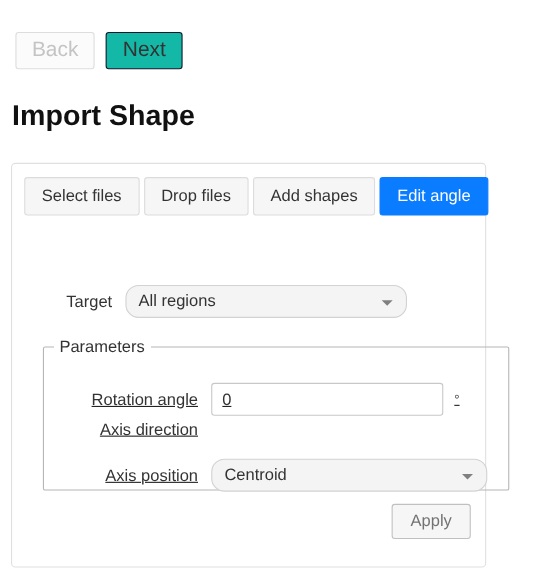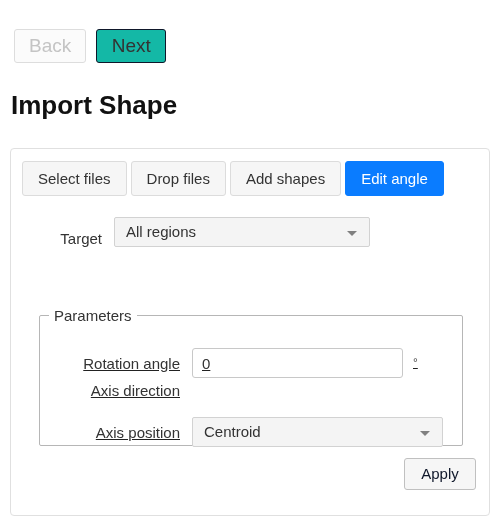--- a/index.html
+++ b/index.html
@@ -57,21 +57,21 @@
     letter-spacing: 0px;
     color: #111111;
     margin: 0;
   }
 
   
   .panel {
     position: absolute;
     left: 10px;
     top: 148px;
-    width: 480px;
+    width: 432px;
     height: 368px;
     box-sizing: border-box;
     background: #ffffff;
     border: 1px solid #e0e0e0;
     border-radius: 4px;
   }
 
   
   .tab-bar {
     position: absolute;
@@ -96,42 +96,43 @@
   .tab.active {
     background: #0a7cff;
     border-color: #0a7cff;
     color: #ffffff;
   }
 
   
   .form-row {
     position: absolute;
     display: flex;
-    align-items: flex-end;
+    align-items: center;
+    margin-top: 42px;
   }
   .row-target { left: 11px; top: 68px; }
   .row-type   { left: 11px; top: 103px; }
 
   .field-label {
     width: 92px;
     text-align: right;
     padding-right: 12px;
     font-size: 15px;
     color: #333333;
     box-sizing: border-box;
   }
 
   .select {
     position: relative;
     box-sizing: border-box;
     width: 256px;
     height: 30px;
     background: #f4f4f4;
     border: 1px solid #d2d2d2;
-    border-radius: 2px;
+    border-radius: 12px;
     font-size: 15px;
     color: #333333;
     cursor: pointer;
   }
   .select .select-value {
     position: absolute;
     left: 11px;
     top: 0;
     line-height: 28px;
   }
@@ -214,21 +215,21 @@
     top: 309px;
     box-sizing: border-box;
     height: 32px;
     min-width: 72px;
     padding: 0 14px;
     background: #f6f6f6;
     border: 1px solid #c0c0c0;
     border-radius: 3px;
     font-size: 15px;
     font-family: "Liberation Sans", sans-serif;
-    color: #0f172a;
+    color: #737373;
     cursor: pointer;
     line-height: 30px;
   }
 </style>
 </head>
 <body>
 
 <div class="nav-bar">
   <button class="nav-btn" disabled="">Back</button>
   <button class="nav-btn enabled">Next</button>

